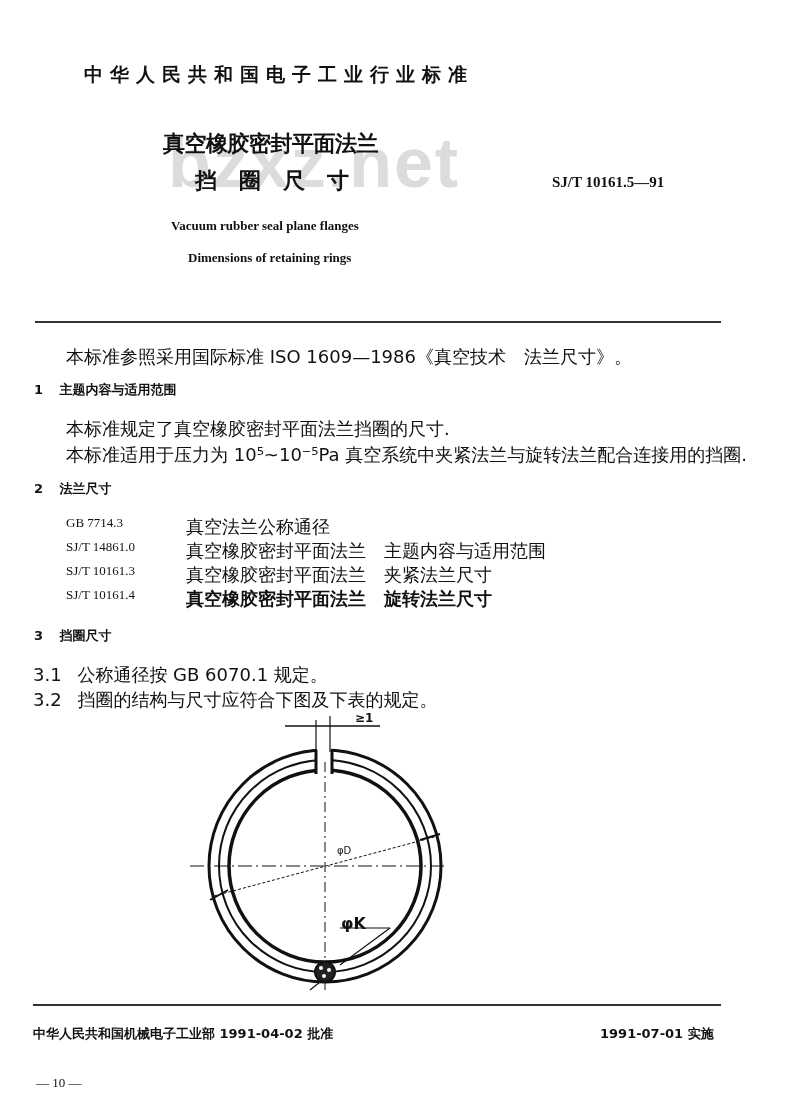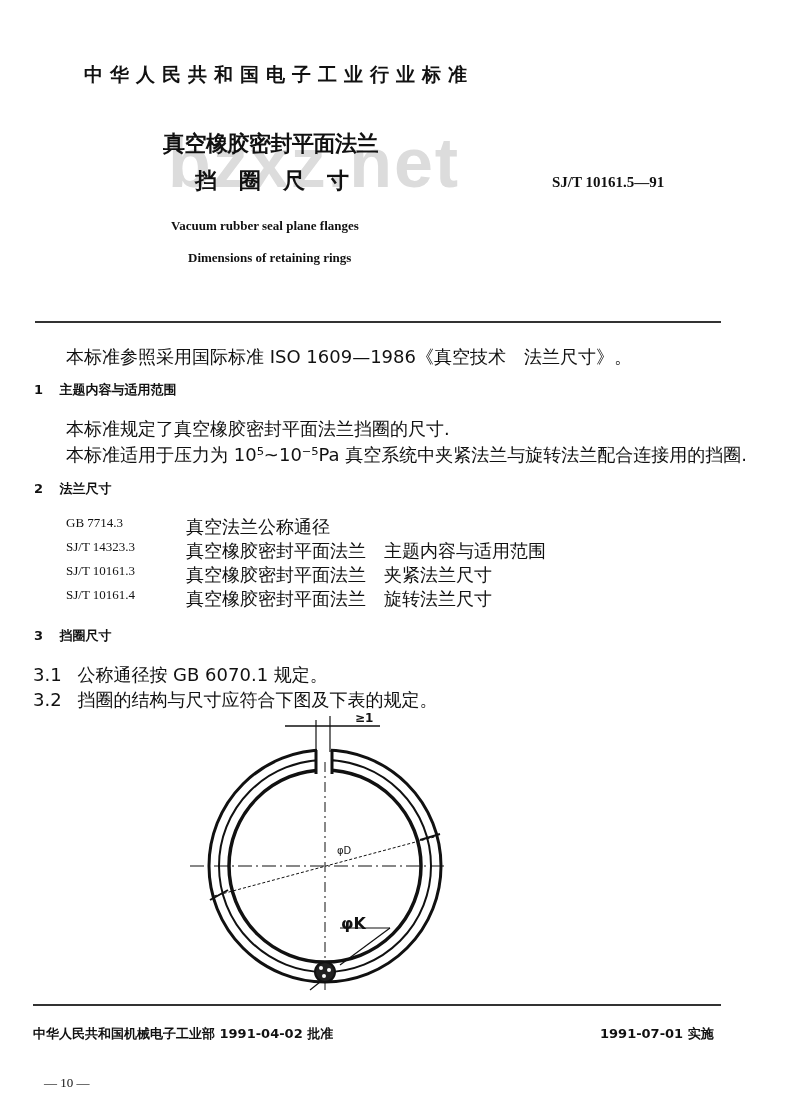--- a/index.html
+++ b/index.html
@@ -48,30 +48,30 @@
   <span>2</span>
   <span style="margin-left:12px;">法兰尺寸</span>
 </div>
 
 <div class="abs" style="left:66px; top:515px;">
   <div style="height:24px; position:relative;">
     <span class="refnum abs" style="left:0; top:0;">GB 7714.3</span>
     <span class="body abs" style="left:120px; top:0;">真空法兰公称通径</span>
   </div>
   <div style="height:24px; position:relative;">
-    <span class="refnum abs" style="left:0; top:0;">SJ/T 14323.3</span>
+    <span class="refnum abs" style="left:0; top:0;">SJ/T 14861.0</span>
     <span class="body abs" style="left:120px; top:0;">真空橡胶密封平面法兰　主题内容与适用范围</span>
   </div>
   <div style="height:24px; position:relative;">
     <span class="refnum abs" style="left:0; top:0;">SJ/T 10161.3</span>
     <span class="body abs" style="left:120px; top:0;">真空橡胶密封平面法兰　夹紧法兰尺寸</span>
   </div>
   <div style="height:24px; position:relative;">
     <span class="refnum abs" style="left:0; top:0;">SJ/T 10161.4</span>
-    <span class="body abs" style="left:120px; top:0;">真空橡胶密封平面法兰　旋转法兰尺寸</span>
+    <span class="body abs" style="left:120px; top:0;font-weight:bold;">真空橡胶密封平面法兰　旋转法兰尺寸</span>
   </div>
 </div>
 
 <div class="abs sec" style="left:34px; top:627px;">
   <span>3</span>
   <span style="margin-left:12px;">挡圈尺寸</span>
 </div>
 <div class="abs body" style="left:33px; top:663px;">
   <span>3.1</span>
   <span style="margin-left:10px;">公称通径按 GB 6070.1 规定。</span>
@@ -116,13 +116,13 @@
   <circle cx="149" cy="270" r="2" fill="#fff"></circle>
   <circle cx="144" cy="276" r="2" fill="#fff"></circle>
 </svg>
 <div class="abs" style="left:355px; top:711px; font-size:12px; font-weight:bold;">≥1</div>
 <div class="abs" style="left:337px; top:845px; font-size:10px;">φD</div>
 <div class="abs" style="left:341px; top:914px; font-size:16px; font-weight:bold;">φK</div>
 
 <div class="abs" style="left:33px; top:1004px; width:688px; height:2px; background:#333;"></div>
 <div class="abs foot" style="left:33px; top:1025px;">中华人民共和国机械电子工业部 1991-04-02 批准</div>
 <div class="abs foot" style="left:600px; top:1025px;">1991-07-01 实施</div>
-<div class="abs pagenum" style="left:44px; top:1075px;text-align:center;">— 10 —</div>
+<div class="abs pagenum" style="left:36px; top:1075px;text-align:center;">— 10 —</div>
 
 </body></html>

